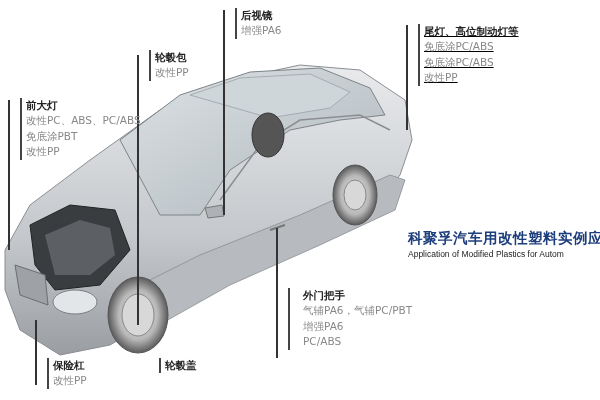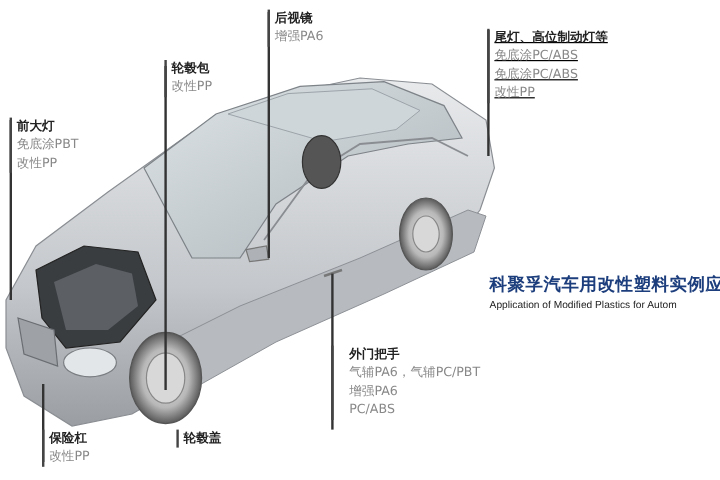--- a/index.html
+++ b/index.html
@@ -1,19 +1,19 @@
 <!DOCTYPE html>
 <html><head>
 <meta charset="utf-8">
 <style>
   html, body { margin:0; padding:0; }
   body { width:600px; height:400px; background:#ffffff; position:relative; overflow:hidden;
          font-family:"DejaVu Sans", "Liberation Sans", sans-serif; }
   .car { position:absolute; left:0; top:0; width:600px; height:400px; }
-  .callout { position:absolute; border-left:2px solid #444; padding-left:4px; }
+  .callout { position:absolute; border-left:2px solid #444; padding-left:4px;margin-left:12px; }
   .callout .name { font-size:10.5px; font-weight:bold; color:#222; line-height:15px; white-space:nowrap; }
   .callout .mat { font-size:10.5px; color:#888; line-height:15.5px; white-space:nowrap; }
   .leader { position:absolute; width:1.5px; background:#333; }
   .title-block { position:absolute; left:408px; top:229px; }
   .title-zh { font-size:14.5px; font-weight:bold; color:#1d3e7c; letter-spacing:0.5px; line-height:18px; white-space:nowrap; }
   .title-en { font-size:8.5px; color:#222; line-height:14px; white-space:nowrap; font-family:"Liberation Sans", sans-serif; }
 </style>
 </head>
 <body>
 
@@ -66,20 +66,21 @@
 
 <div class="leader" style="left:223px; top:10px; height:205px;"></div>
 <div class="leader" style="left:137px; top:55px; height:270px;"></div>
 <div class="leader" style="left:406px; top:25px; height:105px;"></div>
 <div class="leader" style="left:8px; top:100px; height:150px;"></div>
 <div class="leader" style="left:276px; top:228px; height:130px;"></div>
 <div class="leader" style="left:35px; top:320px; height:65px;"></div>
 
 <div class="callout" style="left:8px; top:98px;">
   <div class="name">前大灯</div>
+  <div class="mat">改性PC、ABS、PC/ABS</div>
   <div class="mat">免底涂PBT</div>
   <div class="mat">改性PP</div>
 </div>
 
 <div class="callout" style="left:137px; top:50px;">
   <div class="name">轮毂包</div>
   <div class="mat">改性PP</div>
 </div>
 
 <div class="callout" style="left:223px; top:8px;">

